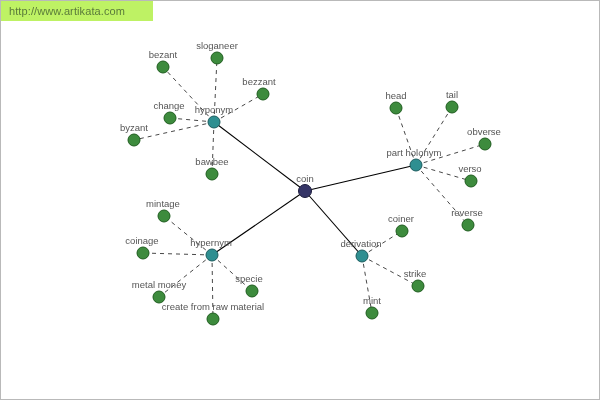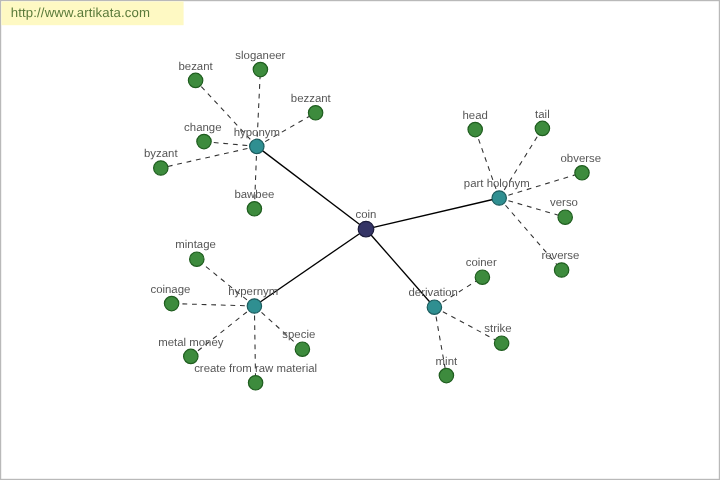--- a/index.html
+++ b/index.html
@@ -16,21 +16,21 @@
     box-sizing: border-box;
     overflow: hidden;
     font-family: "Liberation Sans", sans-serif;
   }
   #url-bar {
     position: absolute;
     left: 0;
     top: 0;
     width: 152px;
     height: 20px;
-    background: #fef9c3;
+    background: #bef264;
     display: flex;
     align-items: center;
     padding-left: 8px;
     box-sizing: border-box;
   }
   #url-text {
     font-size: 11px;
     color: #5a7a3a;
     letter-spacing: 0.1px;
     white-space: nowrap;

